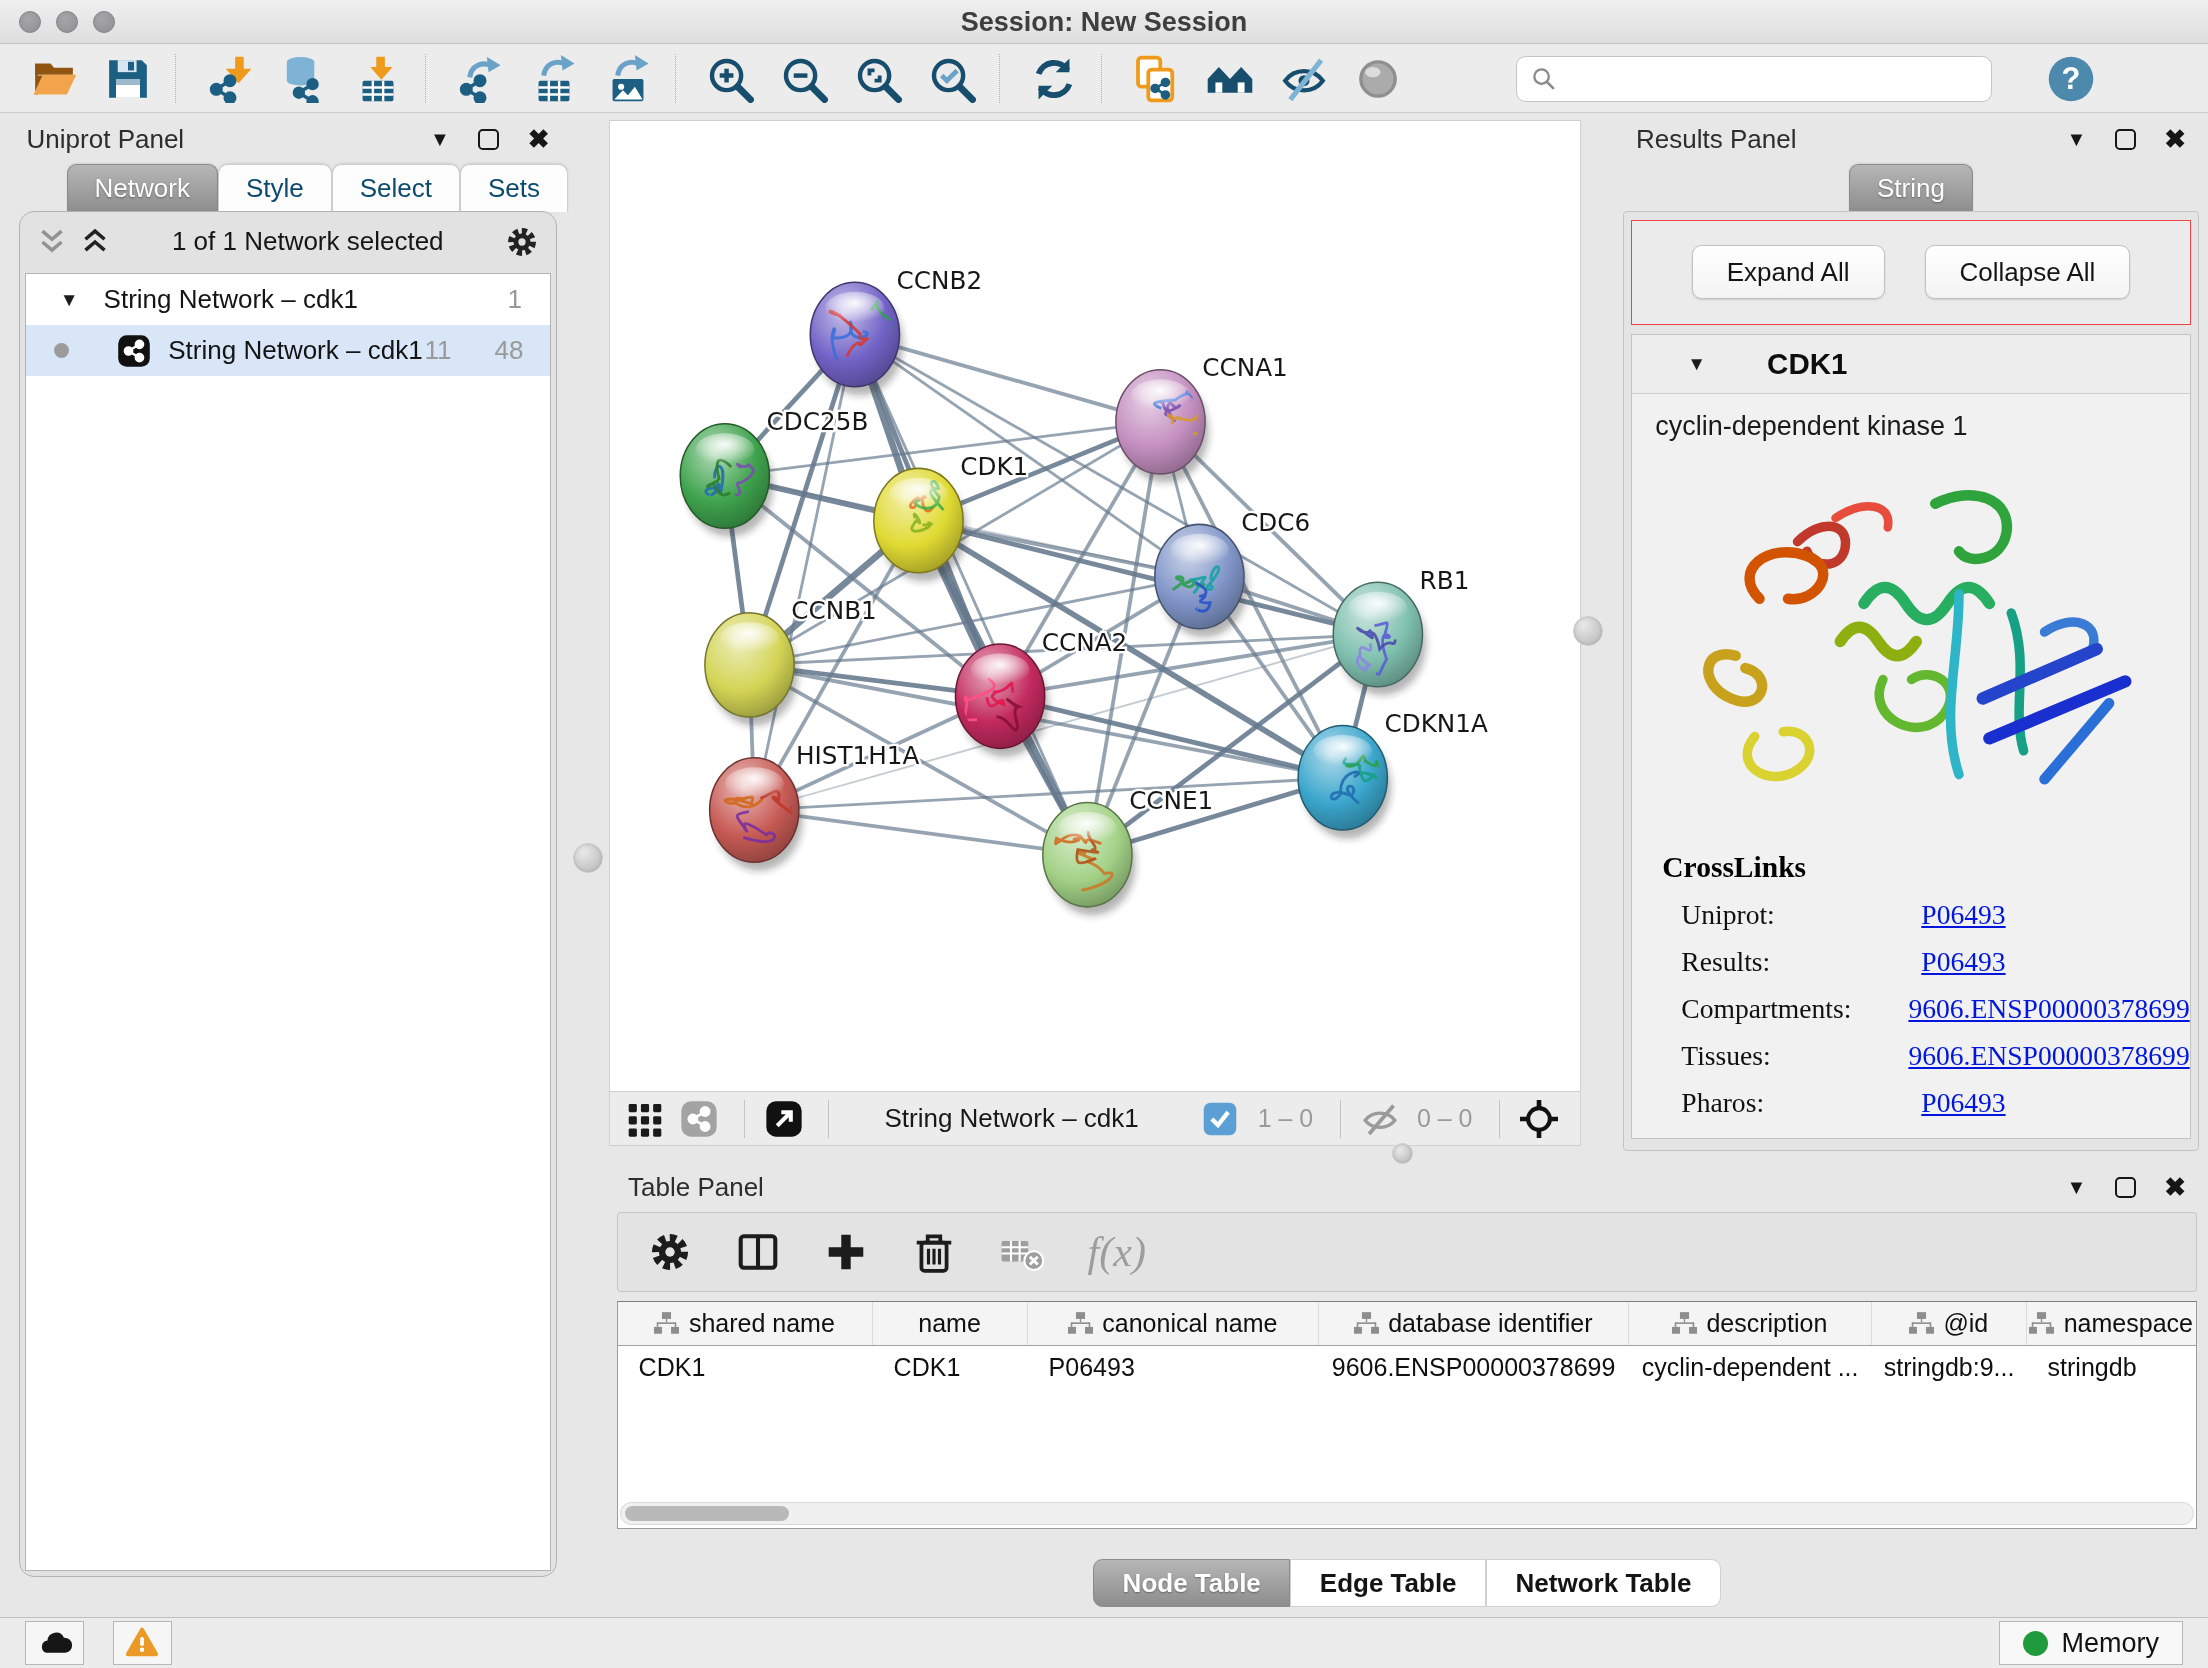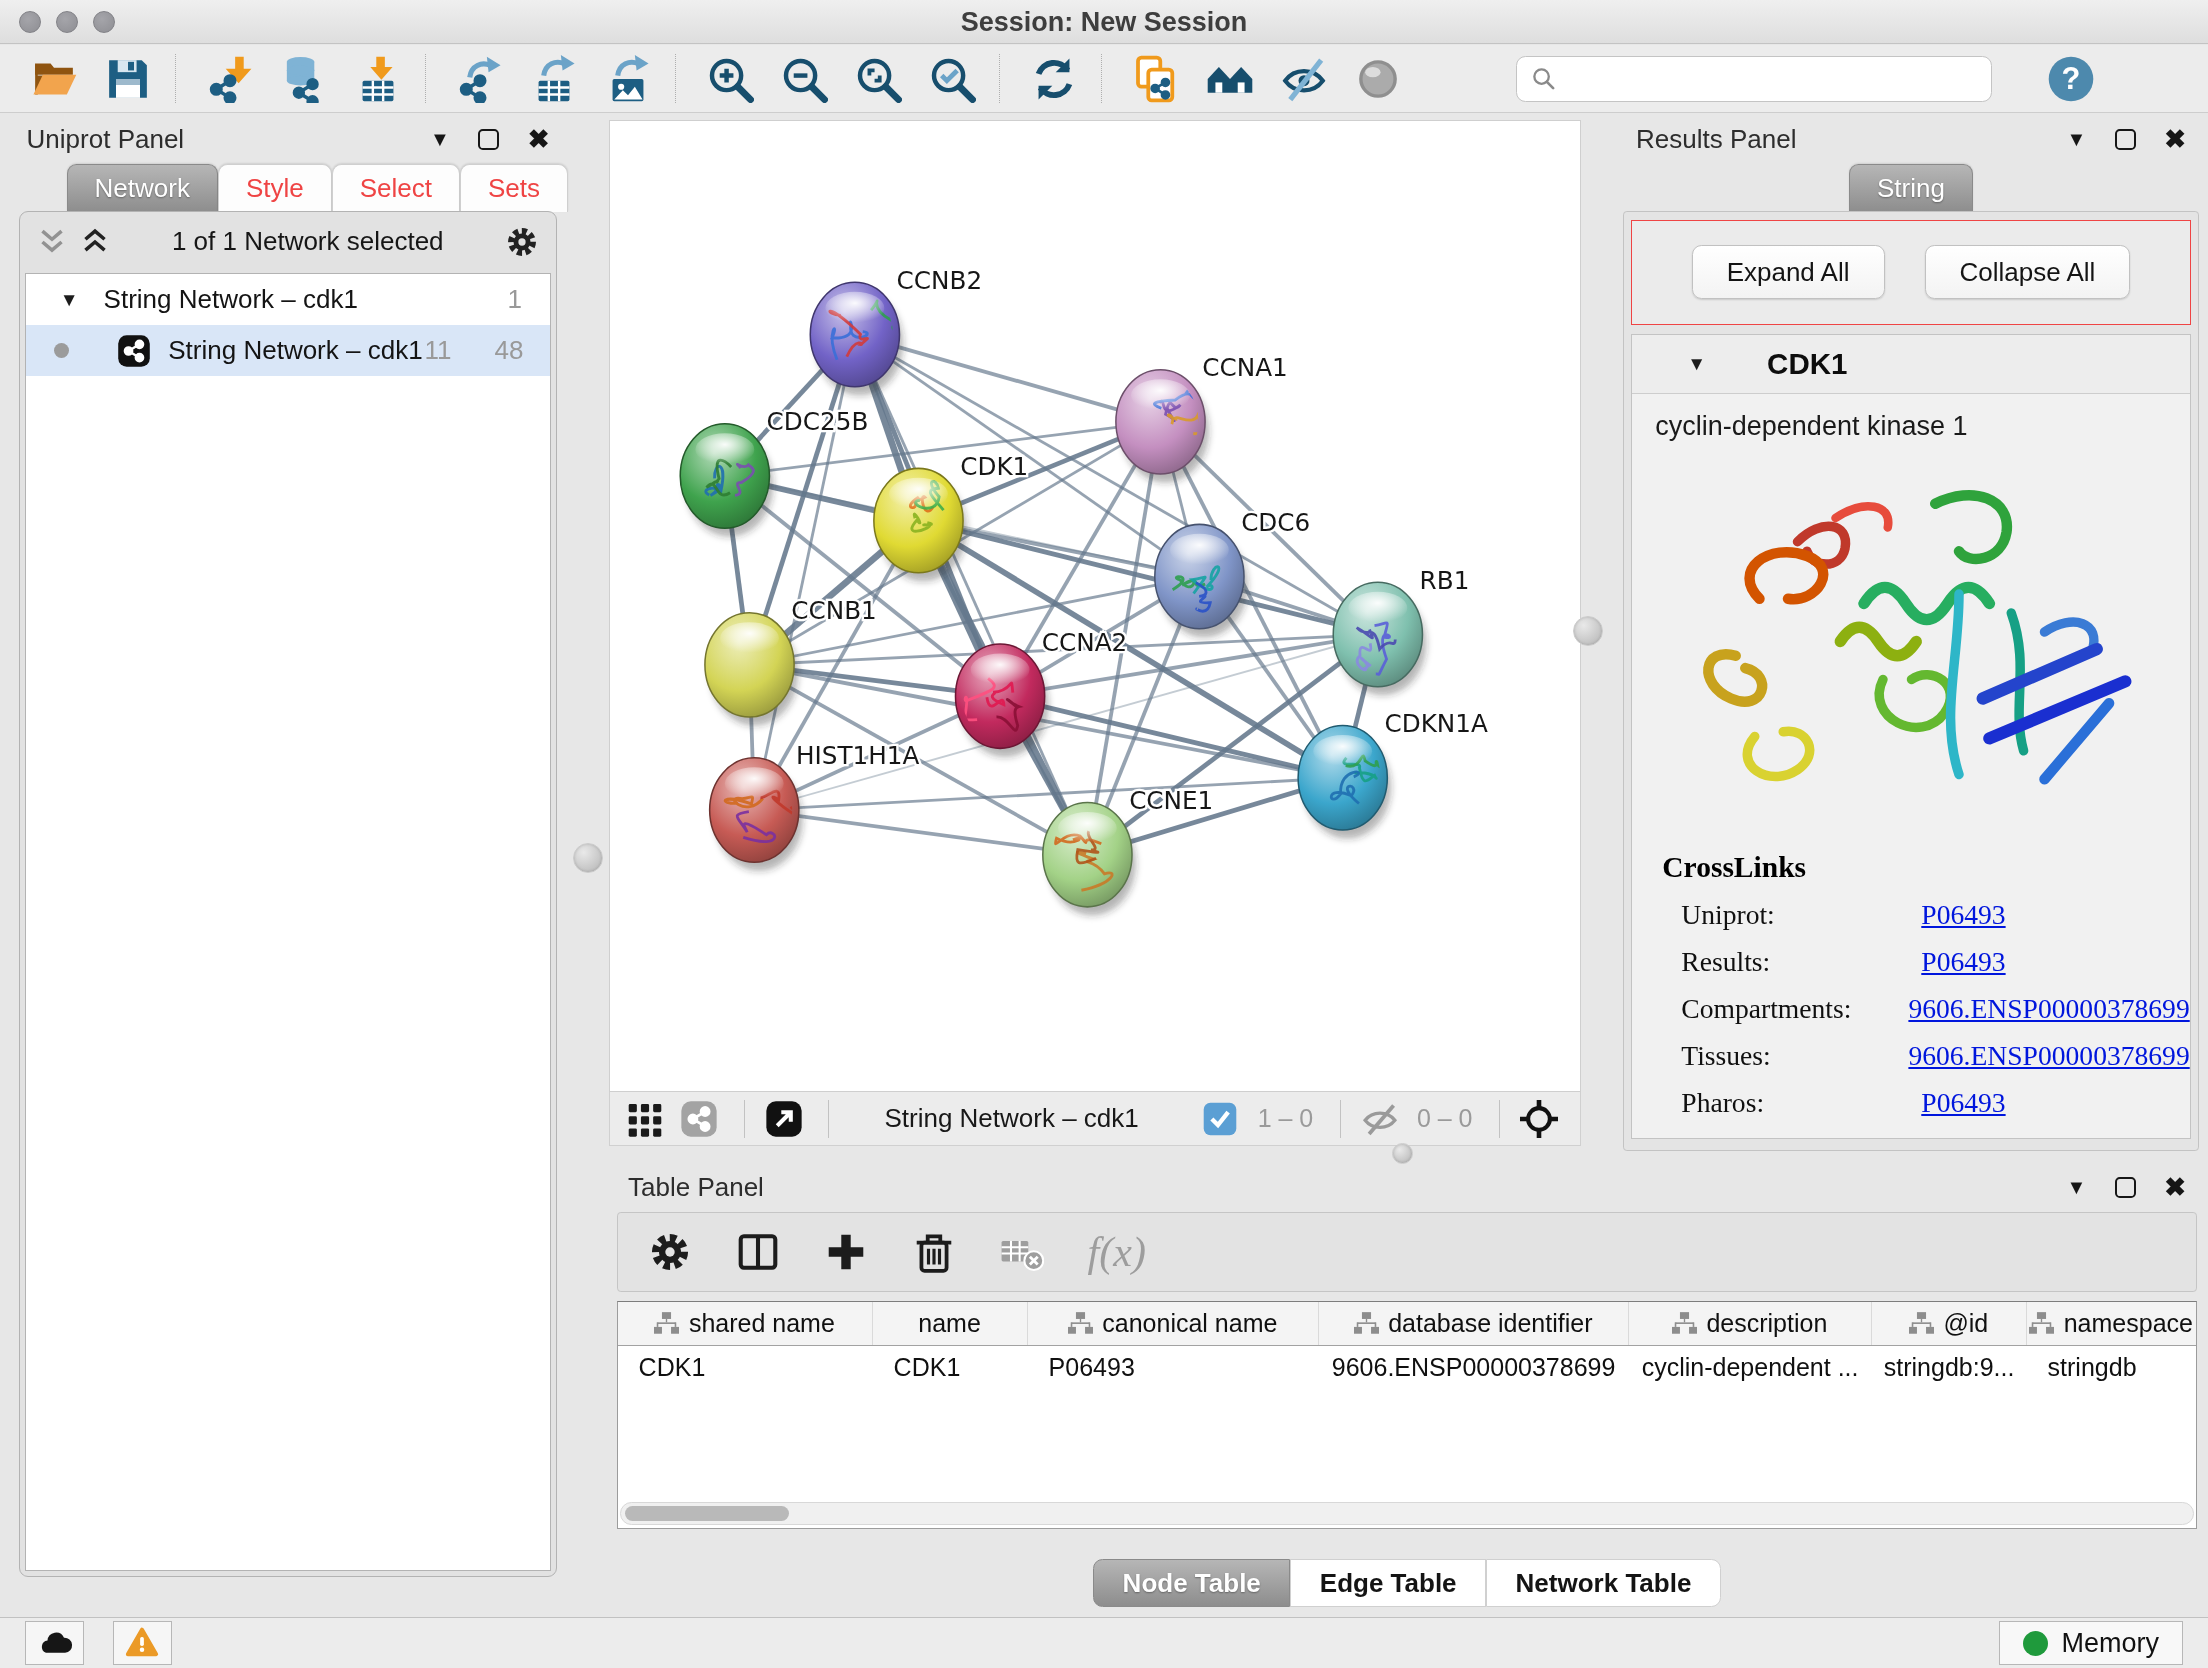--- a/index.html
+++ b/index.html
@@ -28,29 +28,29 @@
 
   
   .panel-head { height:42px; display:flex; align-items:center; padding:0 19px; }
   .panel-title { font-size:26px; color:#2d2d2d; }
   .ph-btns { margin-left:auto; display:flex; align-items:center; gap:28.5px; }
   .ph-caret { font-size:20px; color:#161616; line-height:1; }
   .ph-float { width:21px; height:21px; border:2.9px solid #161616; border-radius:4.8px; }
   .ph-close { font-size:26px; color:#161616; font-weight:bold; line-height:1; }
   .tab { min-width:91px; padding:0 27px; height:48px; display:flex; align-items:center; justify-content:center;
     font-size:26px; border-radius:9.5px 9.5px 0 0; background:#fdfdfd; border:1px solid #cfcfcf; border-bottom:none;
-    color:#ef4444; box-shadow:0 -1px 1.9px rgba(0,0,0,0.10); }
+    color:#0c4a6e; box-shadow:0 -1px 1.9px rgba(0,0,0,0.10); }
   .tab.sel { background:linear-gradient(#b6b6b6,#8d8d8d); color:#fff; border-color:#8a8a8a;
     text-shadow:0 1px 1.9px rgba(0,0,0,.35); }
 
   
   .control-panel { position:absolute; left:7.6px; top:118px; width:561px; height:1467px; }
   .cp-tabs { display:flex; padding-left:59px; height:48px; margin-top:3.8px; }
   .cp-inner { position:absolute; left:11.4px; right:11.4px; top:93px; bottom:7.6px; background:#e2e2e2;
-    border:1px solid #b3b3b3; border-radius:9px; }
+    border:1px solid #b3b3b3; border-radius:15px; }
   .cp-subhead { height:59px; display:flex; align-items:center; padding:0 17px; gap:13.3px; }
   .cp-subhead svg { width:30px; height:30px; }
   .cp-status { flex:1; text-align:center; font-size:26px; color:#161616; }
   .cp-list { position:absolute; left:4.8px; right:4.8px; top:61px; bottom:5.7px; background:#fff; border:1px solid #b3b3b3; }
   .tree-row { height:51px; display:flex; align-items:center; font-size:26px; color:#141414; }
   .tree-row .count { color:#999; }
   .tree-row.sel { background:#d9e6f7; }
   .tri { font-size:19px; color:#1c1c1c; }
   .dot { width:15px; height:15px; border-radius:50%; background:#9b9b9b; }
 

